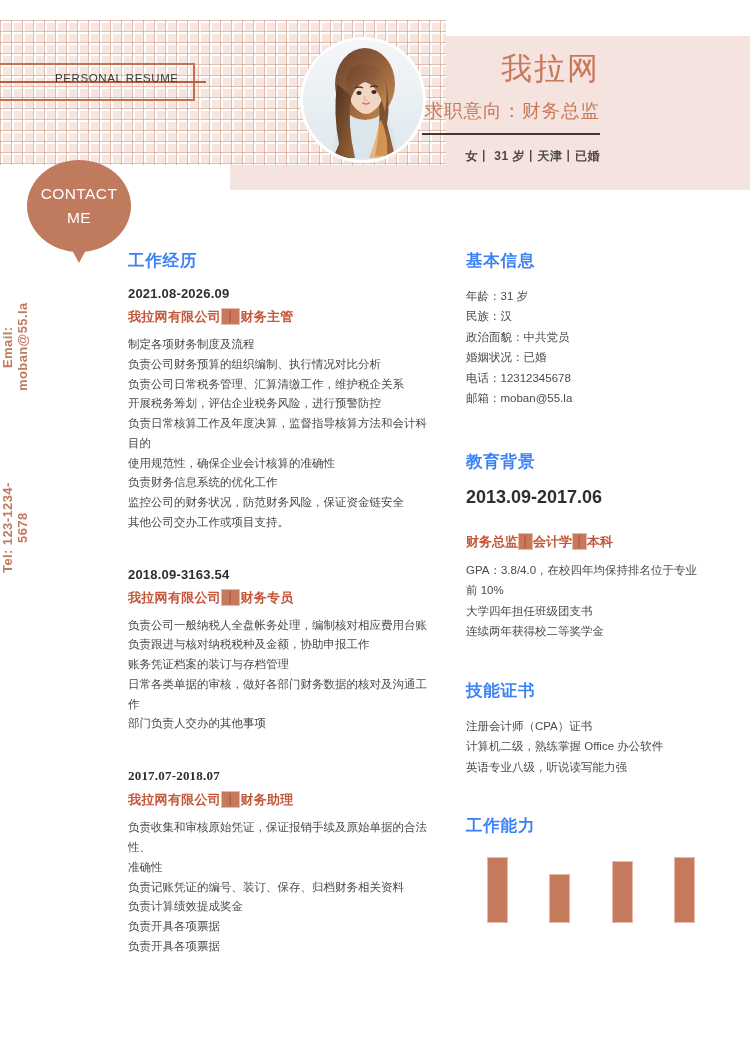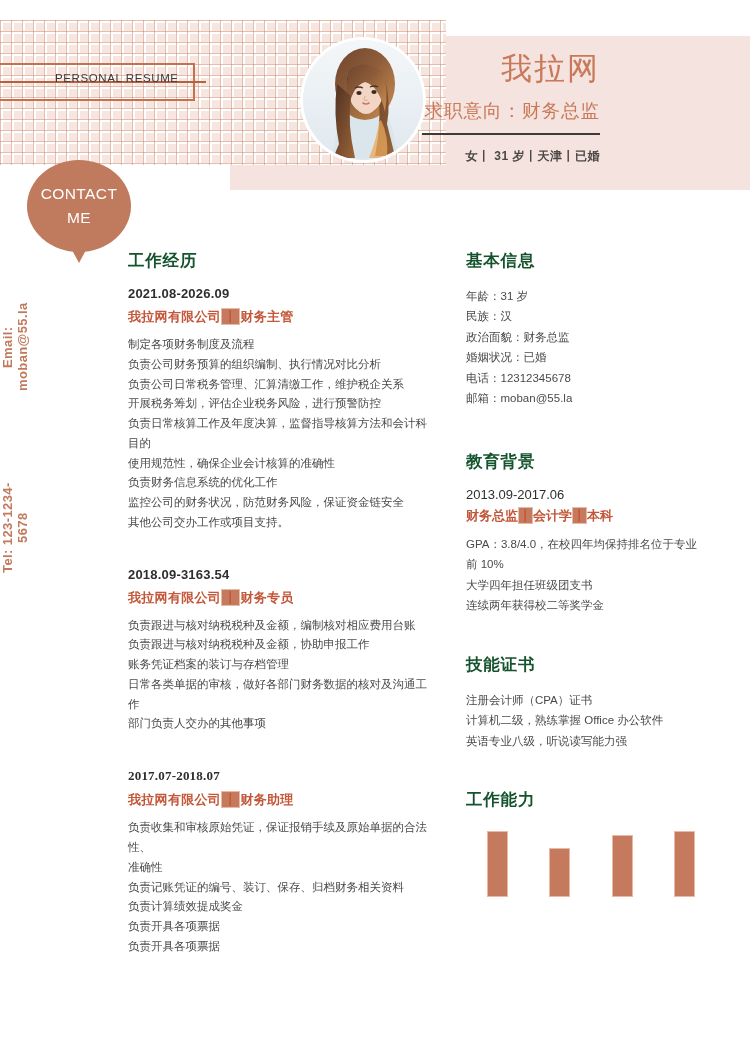--- a/index.html
+++ b/index.html
@@ -94,39 +94,39 @@
   }
   .vtext-email { top:292px; height:110px; }
   .vtext-tel   { top:468px; height:120px; }
 
   
   .col-left  { position:absolute; left:128px; top:250px; width:310px; }
   .col-right { position:absolute; left:466px; top:250px; width:262px; }
 
   .section { margin-bottom:24px; }
   .section-title {
-    font-size:16.5px; font-weight:bold; color:#14532d; letter-spacing:.8px;
+    font-size:16.5px; font-weight:bold; color:#3b82f6; letter-spacing:.8px;
     margin-bottom:14px;
   }
   .job { margin-bottom:26px; }
   .job-date {
     font-size:13px; font-weight:bold; color:#2e2e2e; letter-spacing:.2px;
     margin-bottom:7px;
   }
   .job-title {
     font-size:13px; font-weight:bold; color:#c4573a; letter-spacing:.3px;
     margin-bottom:9px;
   }
   .job-title .bar { font-weight:bold; padding:0 2px; }
   .bullets { font-size:11.5px; line-height:1.72; color:#4a4a4a; }
   .bullets div { margin:0; }
 
   .info-line { font-size:11.5px; line-height:1.78; color:#4a4a4a; }
   .edu-date {
-    font-size:13px; font-weight:normal; color:#2e2e2e; margin-bottom:5px;
+    font-size:18px; font-weight:bold; color:#2e2e2e; margin-bottom:25px;
   }
   .edu-school {
     font-size:13px; font-weight:bold; color:#c4573a; margin-bottom:9px;
   }
 
   
   .chart { margin-top:6px; }
   .chart-plot {
     display:flex; align-items:flex-end; justify-content:space-between;
     height:72px; width:250px;
@@ -227,21 +227,21 @@
       <div>其他公司交办工作或项目支持。</div>
     </div>
   </div>
 
   <div class="job" style="margin-top:34px;">
     <div class="job-date">2018.09-3163.54</div>
     <div class="job-title">
       <span>我拉网有限公司</span><span class="bar" style="height: 66.24px; background: rgb(197, 122, 94);">丨</span><span>财务专员</span>
     </div>
     <div class="bullets">
-      <div>负责跟进与核对纳税税种及金额，编制核对相应费用台账</div>
+      <div>负责公司一般纳税人全盘帐务处理，编制核对相应费用台账</div>
       <div>负责跟进与核对纳税税种及金额，协助申报工作</div>
       <div>账务凭证档案的装订与存档管理</div>
       <div>日常各类单据的审核，做好各部门财务数据的核对及沟通工作</div>
       <div>部门负责人交办的其他事项</div>
     </div>
   </div>
 
   <div class="job" style="margin-top:34px;font-family:Liberation Serif, serif;">
     <div class="job-date">2017.07-2018.07</div>
     <div class="job-title">
@@ -258,21 +258,21 @@
   </div>
 </div>
 
 <div class="col-right">
 
   <div class="section">
     <div class="section-title">基本信息</div>
     <div class="info-line">
       <div>年龄：31 岁</div>
       <div>民族：汉</div>
-      <div>政治面貌：财务总监</div>
+      <div>政治面貌：中共党员</div>
       <div>婚姻状况：已婚</div>
       <div>电话：12312345678</div>
       <div>邮箱：moban@55.la</div>
     </div>
   </div>
 
   <div class="section" style="margin-top:42px;">
     <div class="section-title">教育背景</div>
     <div class="edu-date">2013.09-2017.06</div>
     <div class="edu-school">

